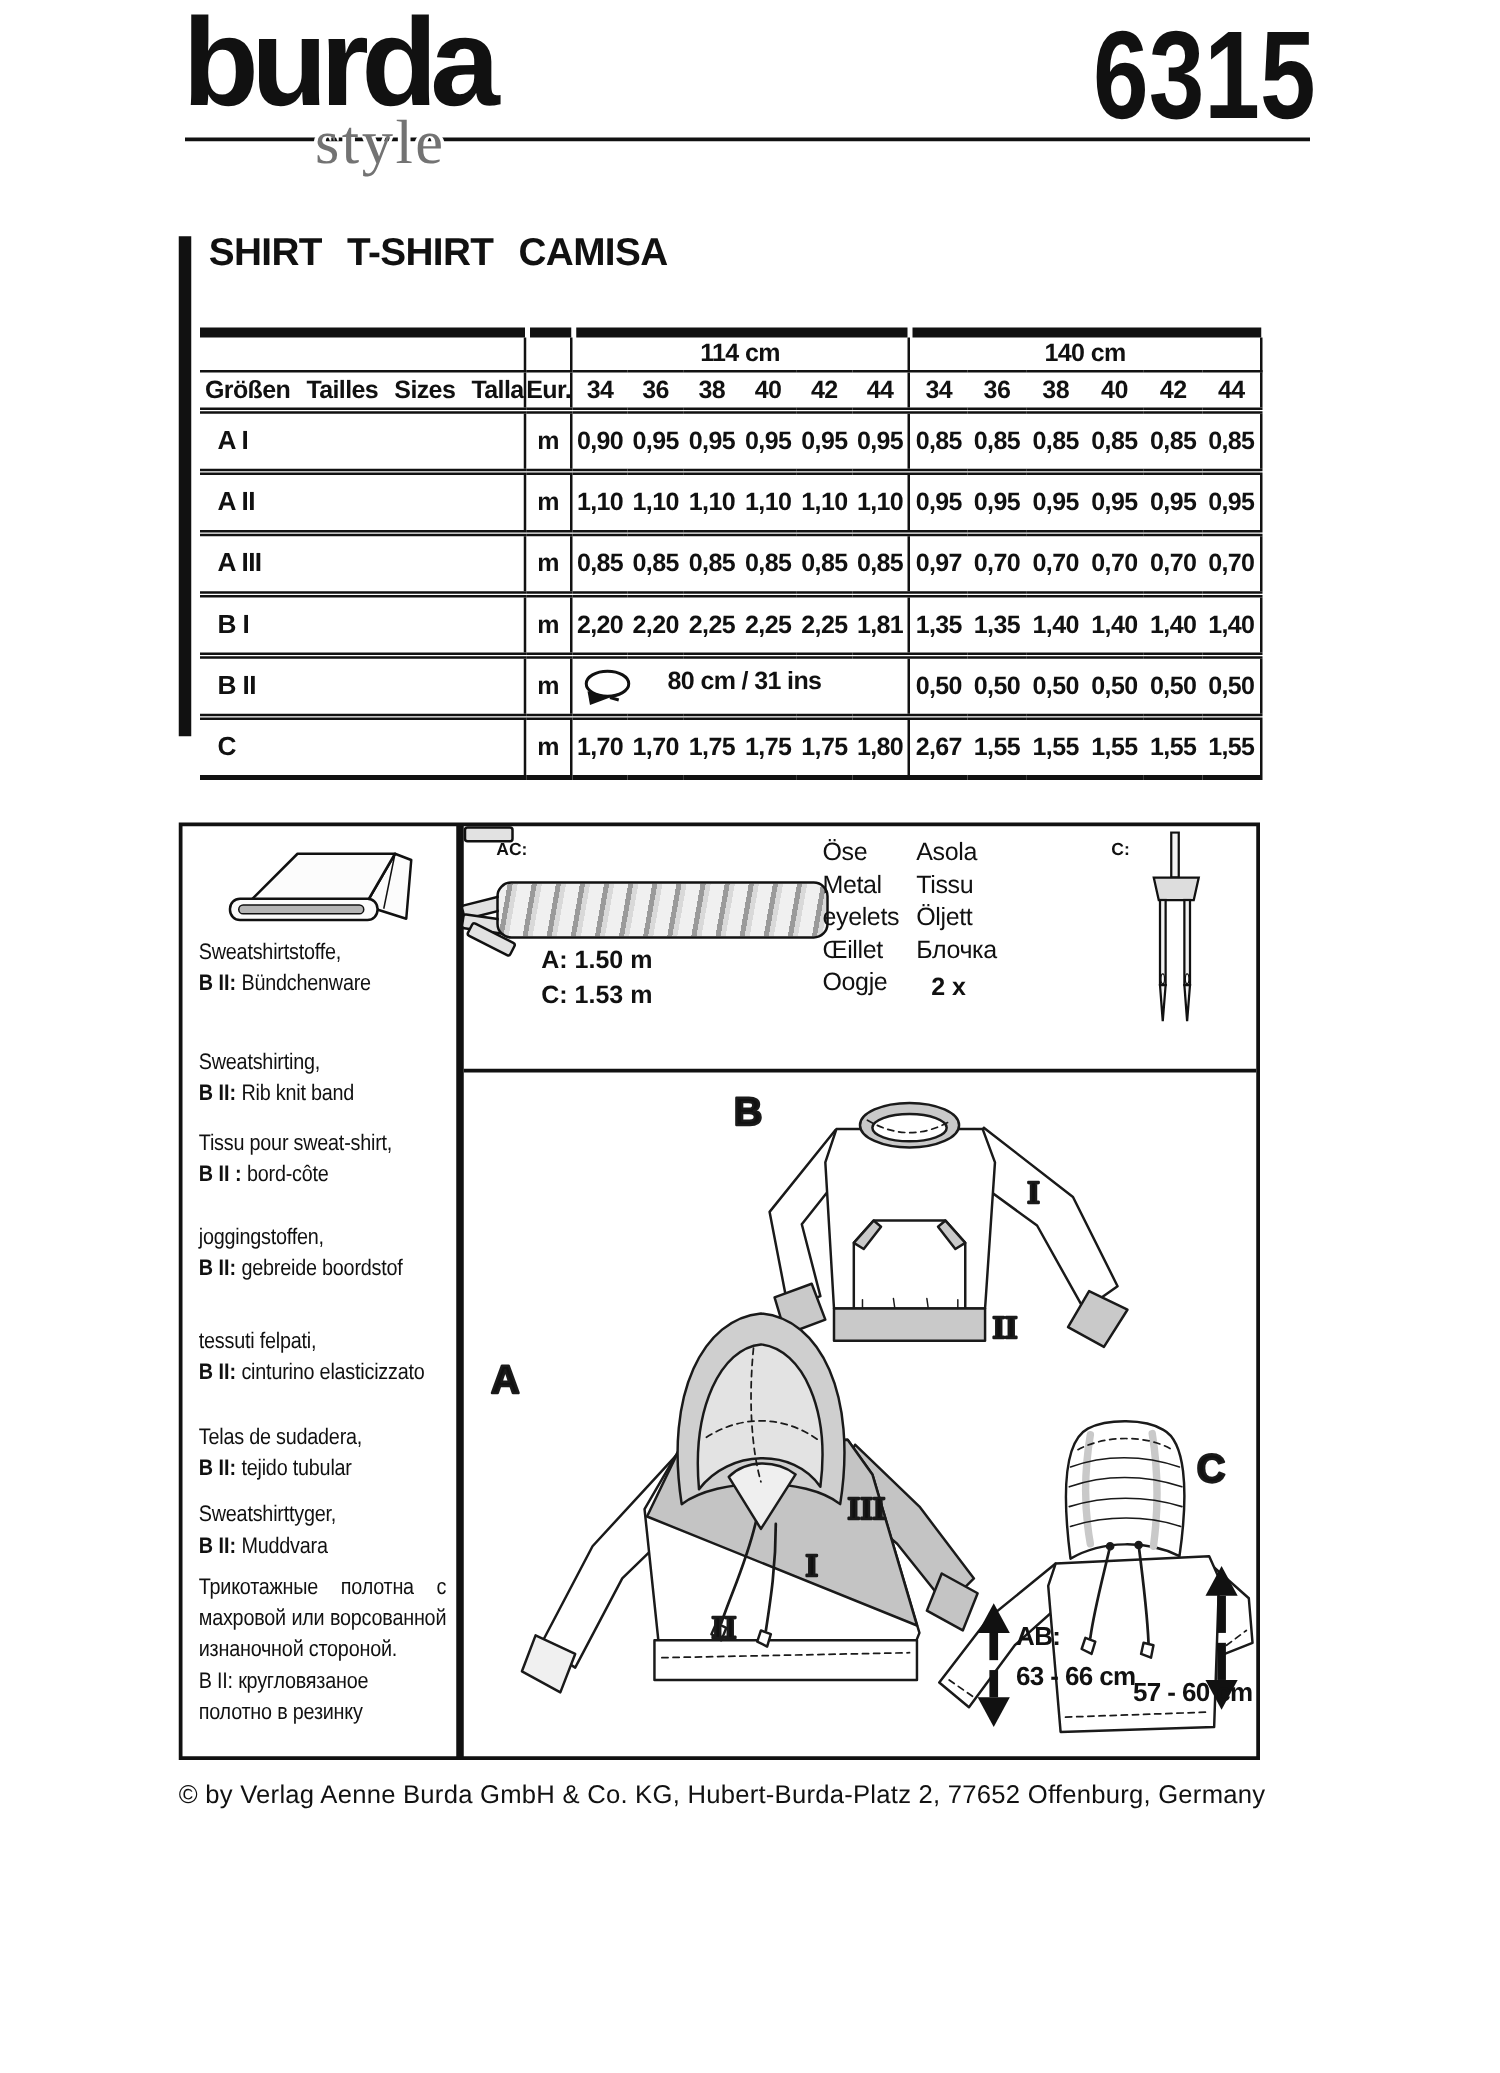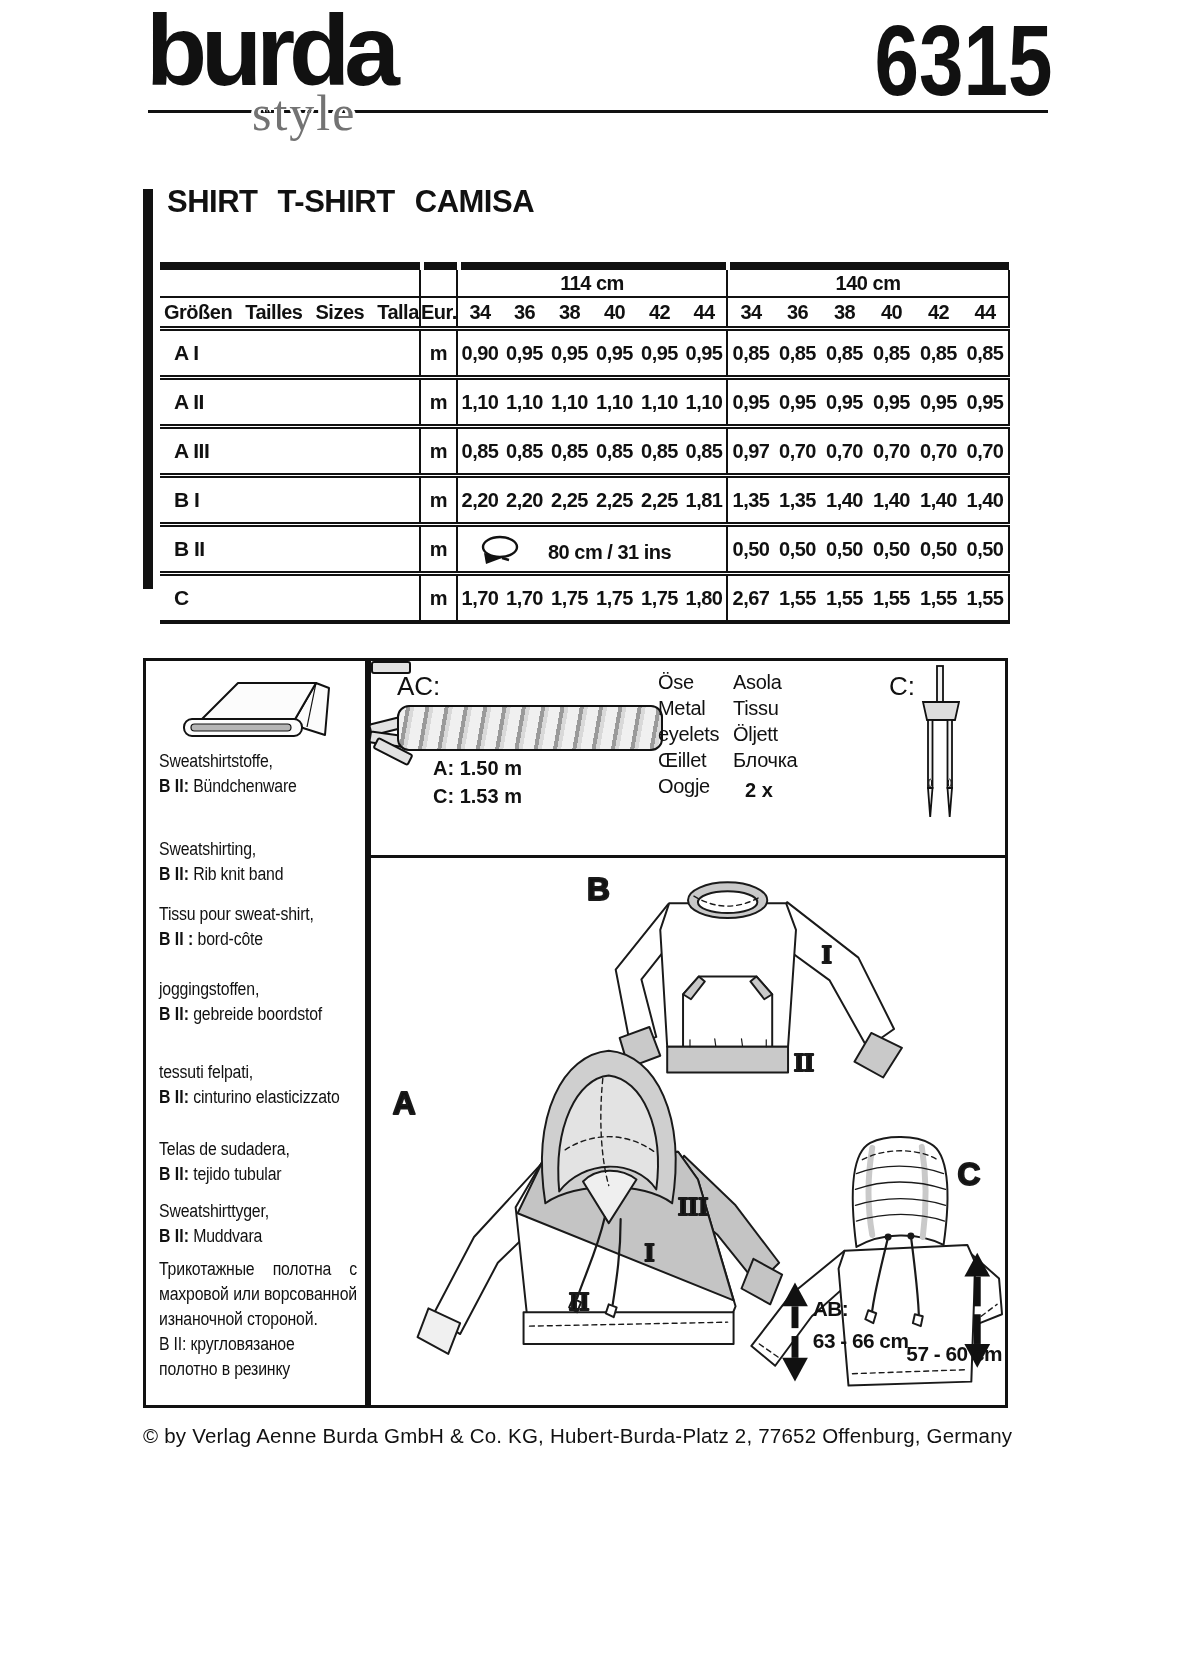--- a/index.html
+++ b/index.html
@@ -27,34 +27,34 @@
   #sizetable th,#sizetable td{padding:0;font-weight:bold;text-align:center;vertical-align:middle;
        font-size:20px;letter-spacing:-.5px;overflow:hidden;white-space:nowrap}
   tr.h1>*{height:26px;border-bottom:2px solid #111;font-size:21px}
   tr.h2>*{height:28px;border-bottom:5px double #111}
   tr.b>*{height:44px;border-bottom:5px double #111}
   tr.last>*{border-bottom:4px solid #111}
   .vl{border-left:2.5px solid #111}
   .vr{border-right:2.5px solid #111}
   .lblcell{text-align:left !important;padding-left:14px !important;font-size:21px !important}
   .hdrlbl{text-align:left !important;padding-left:4px !important;word-spacing:8px;font-size:20px !important}
-  .elastic-cell-inner{display:flex;align-items:flex-end;gap:26px;padding-left:18px}
+  .elastic-cell-inner{display:flex;align-items:flex-start;gap:26px;padding-left:4px}
 
   
   .sidebar{left:143px;top:658px;width:225px;height:750px;border:3px solid #111;box-sizing:border-box}
   .rightbox{left:368px;top:658px;width:640px;height:750px;border:3px solid #111;box-sizing:border-box}
   .notions{position:absolute;left:0;top:0;width:634px;height:194px;border-bottom:3px solid #111}
   .drawings{position:absolute;left:0;top:197px;width:634px;height:544px}
 
   .note{font-size:18px;line-height:25px;width:225px;transform:scaleX(.88);transform-origin:0 0;letter-spacing:-.2px}
   .note b{letter-spacing:0}
   .rus-main{text-align:justify}
 
   .bold20{font-weight:bold;font-size:20px}
-  .bold22{font-weight:normal;font-size:26px}
+  .bold22{font-weight:bold;font-size:14px}
   .eyelist{font-size:20px;line-height:26px;letter-spacing:-.3px}
   .eyelist span{display:block}
 
   .rope-body{left:26px;top:44px;width:262px;height:42px;border:2px solid #111;border-radius:12px;
      background:repeating-linear-gradient(100deg,#f0f0f0 0 7px,#9a9a9a 7px 11px,#d9d9d9 11px 15px,#f0f0f0 15px 19px)}
   .fray{width:36px;height:9px;background:#e2e2e2;border:2px solid #111;border-radius:3px}
   .fray:nth-child(1){left:2px;top:46px;transform:rotate(-33deg)}
   .fray:nth-child(2){left:-2px;top:58px;transform:rotate(-14deg)}
   .fray:nth-child(3){left:-2px;top:72px;transform:rotate(8deg)}
   .fray:nth-child(4){left:2px;top:84px;transform:rotate(27deg)}

